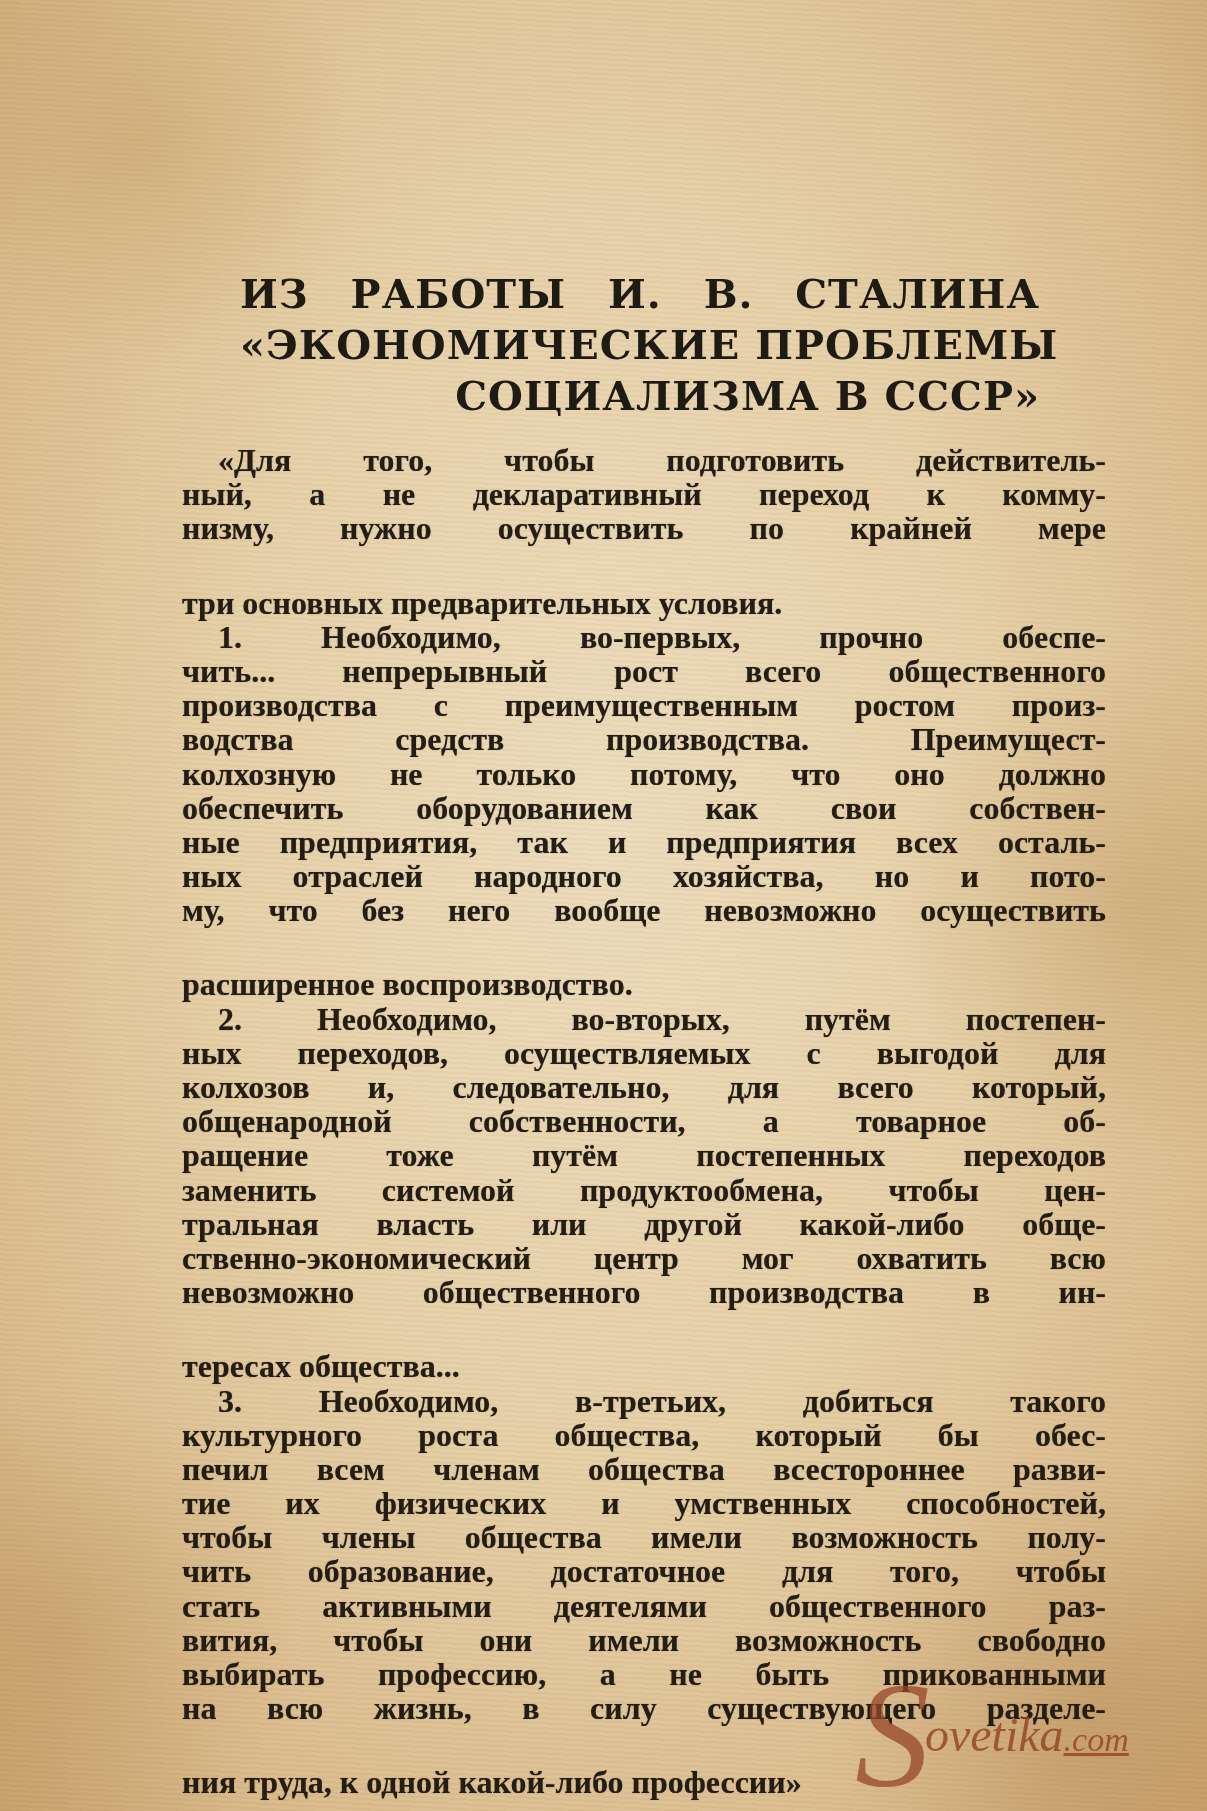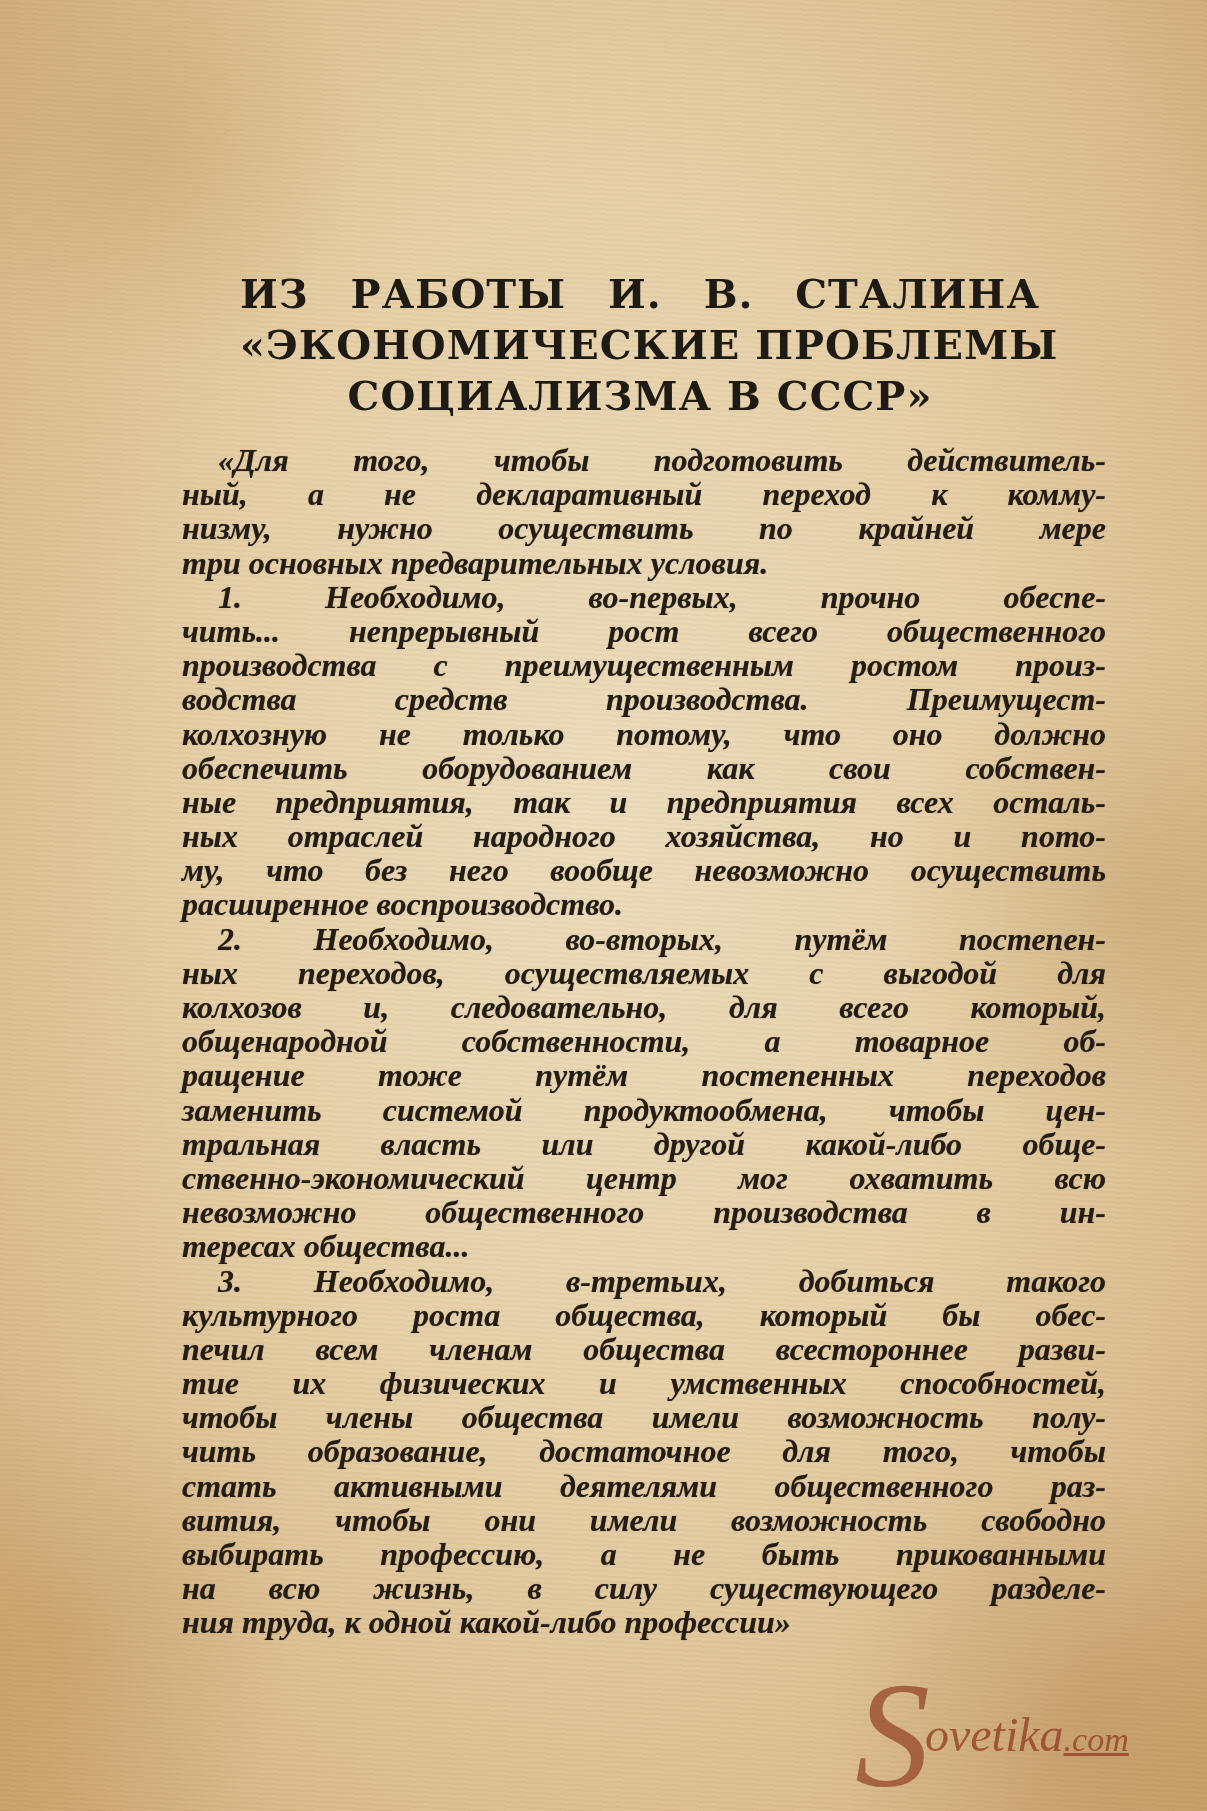--- a/index.html
+++ b/index.html
@@ -21,38 +21,37 @@
         radial-gradient(circle at 90% 95%, rgba(175,130,75,0.4) 0, rgba(175,130,75,0) 260px),
         repeating-linear-gradient(3deg, rgba(120,90,50,0.04) 0 2px, rgba(255,255,255,0.03) 2px 5px);
       pointer-events: none;
     }
     .title {
       position: absolute; left: 240px; top: 268px; width: 800px;
       font-family: "DejaVu Serif", serif; font-weight: bold;
       color: #1e1a14; text-align: center;
       font-size: 40px; line-height: 51px; letter-spacing: 1px;
     }
-    .title .line { display: block; white-space: nowrap; }
+    .title .line { display: block; white-space: nowrap; text-align: right; }
     .title .line1 { text-align: justify; text-align-last: justify; }
     .title .line2 { text-align: justify; text-align-last: justify; }
     .body {
       position: absolute; left: 182px; top: 443px; width: 924px;
       font-family: "Liberation Serif", serif;
       color: #231d15;
       font-size: 32px; line-height: 34.2px;
       font-weight: bold;
       text-shadow: 0 0 1px rgba(40,30,20,0.5);
-      font-style: italic;
     }
     .body .ln {
       display: block; white-space: nowrap;
       text-align: justify; text-align-last: justify;
       height: 34.2px; overflow: visible;
     }
-    .body .ln.last { text-align-last: left; }
+    .body .ln.last { text-align-last: left; margin-top: 40px; }
     .body .ln.indent { padding-left: 36px; }
     .watermark {
       position: absolute; left: 855px; top: 1670px; height: 150px; width: 340px;
       color: rgba(150,70,40,0.85);
       font-family: "Liberation Serif", serif; font-style: italic;
     }
     .wm-s {
       position: absolute; left: 0; top: -10px; font-size: 150px; line-height: 150px;
       color: rgba(150,70,40,0.75);
     }

